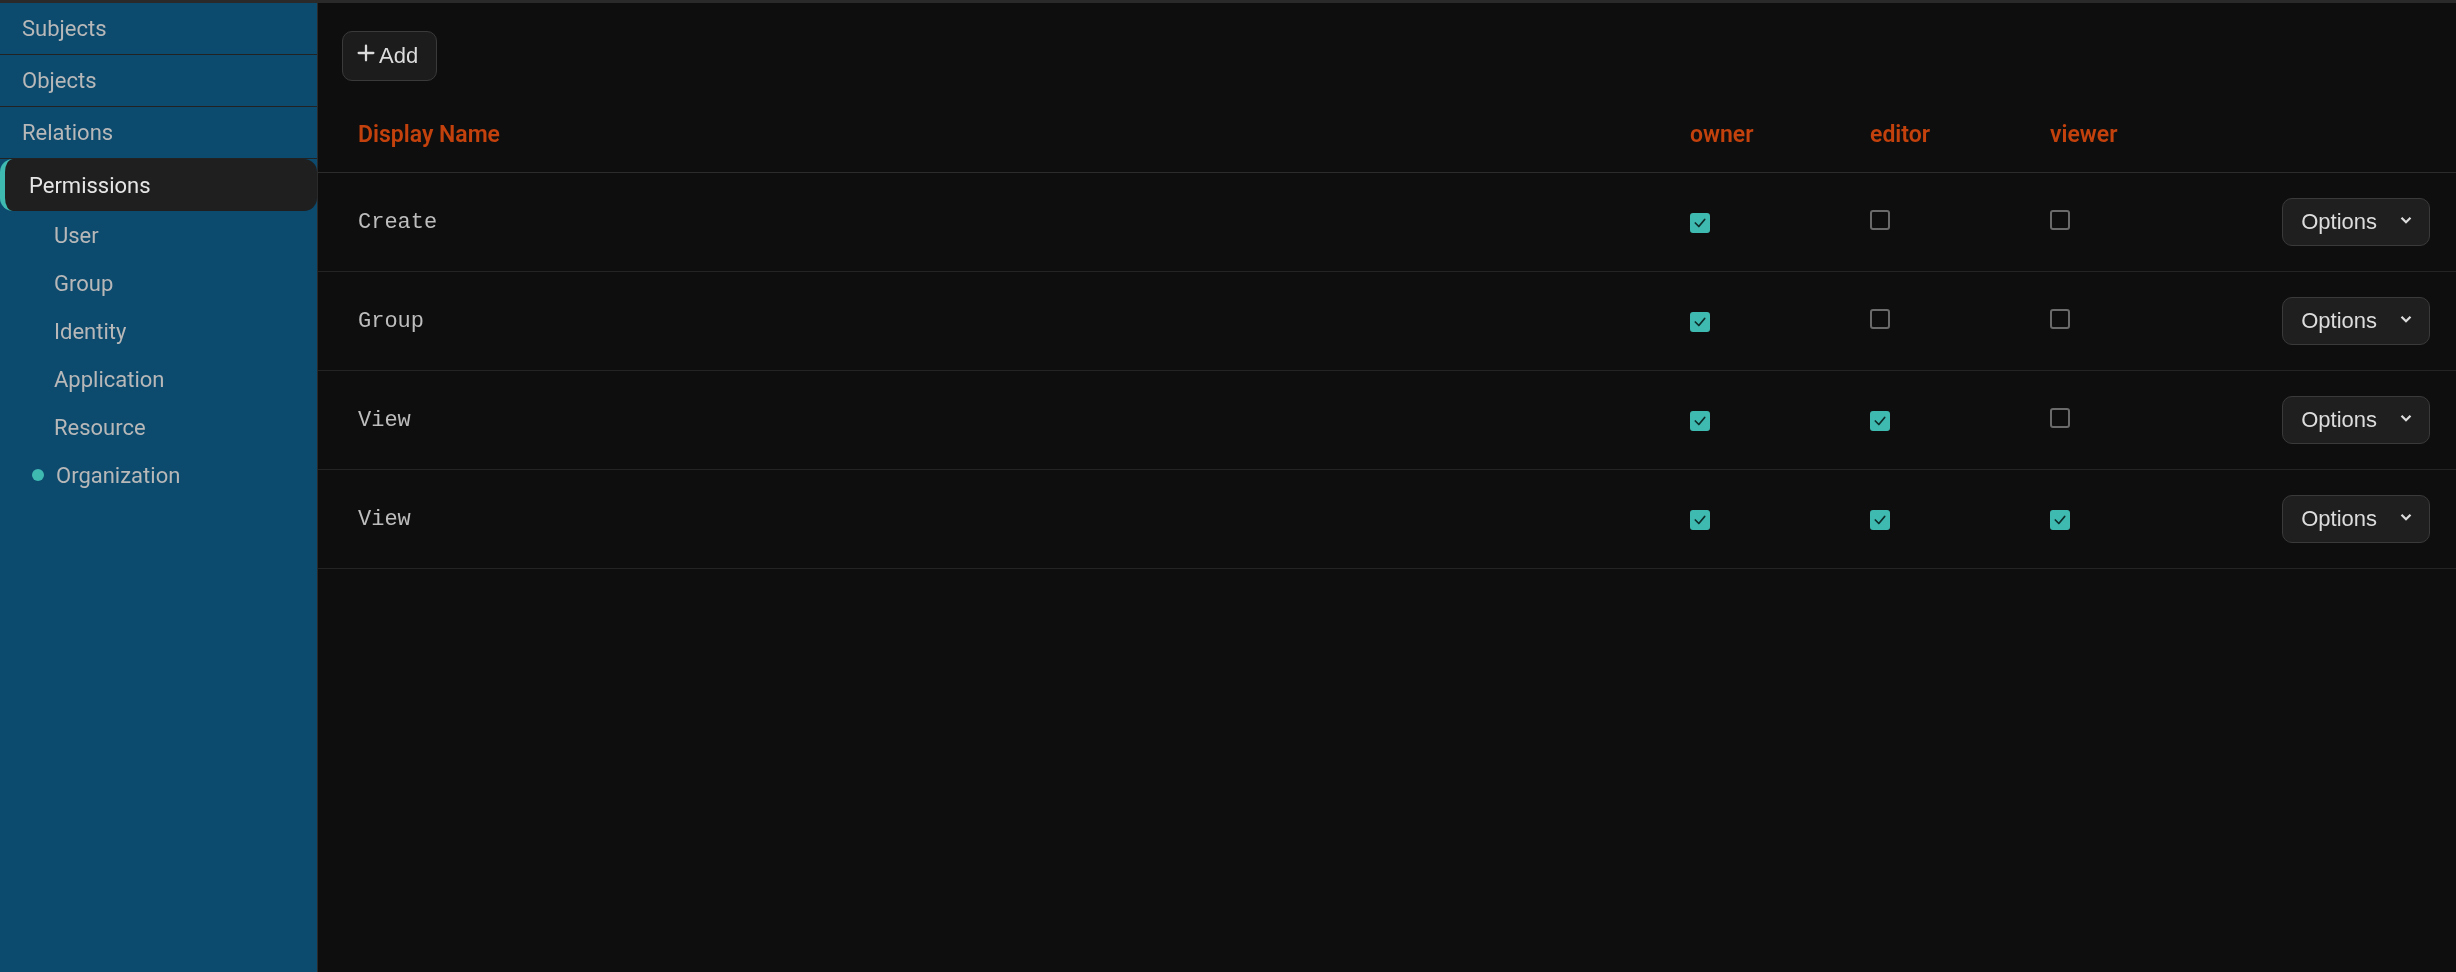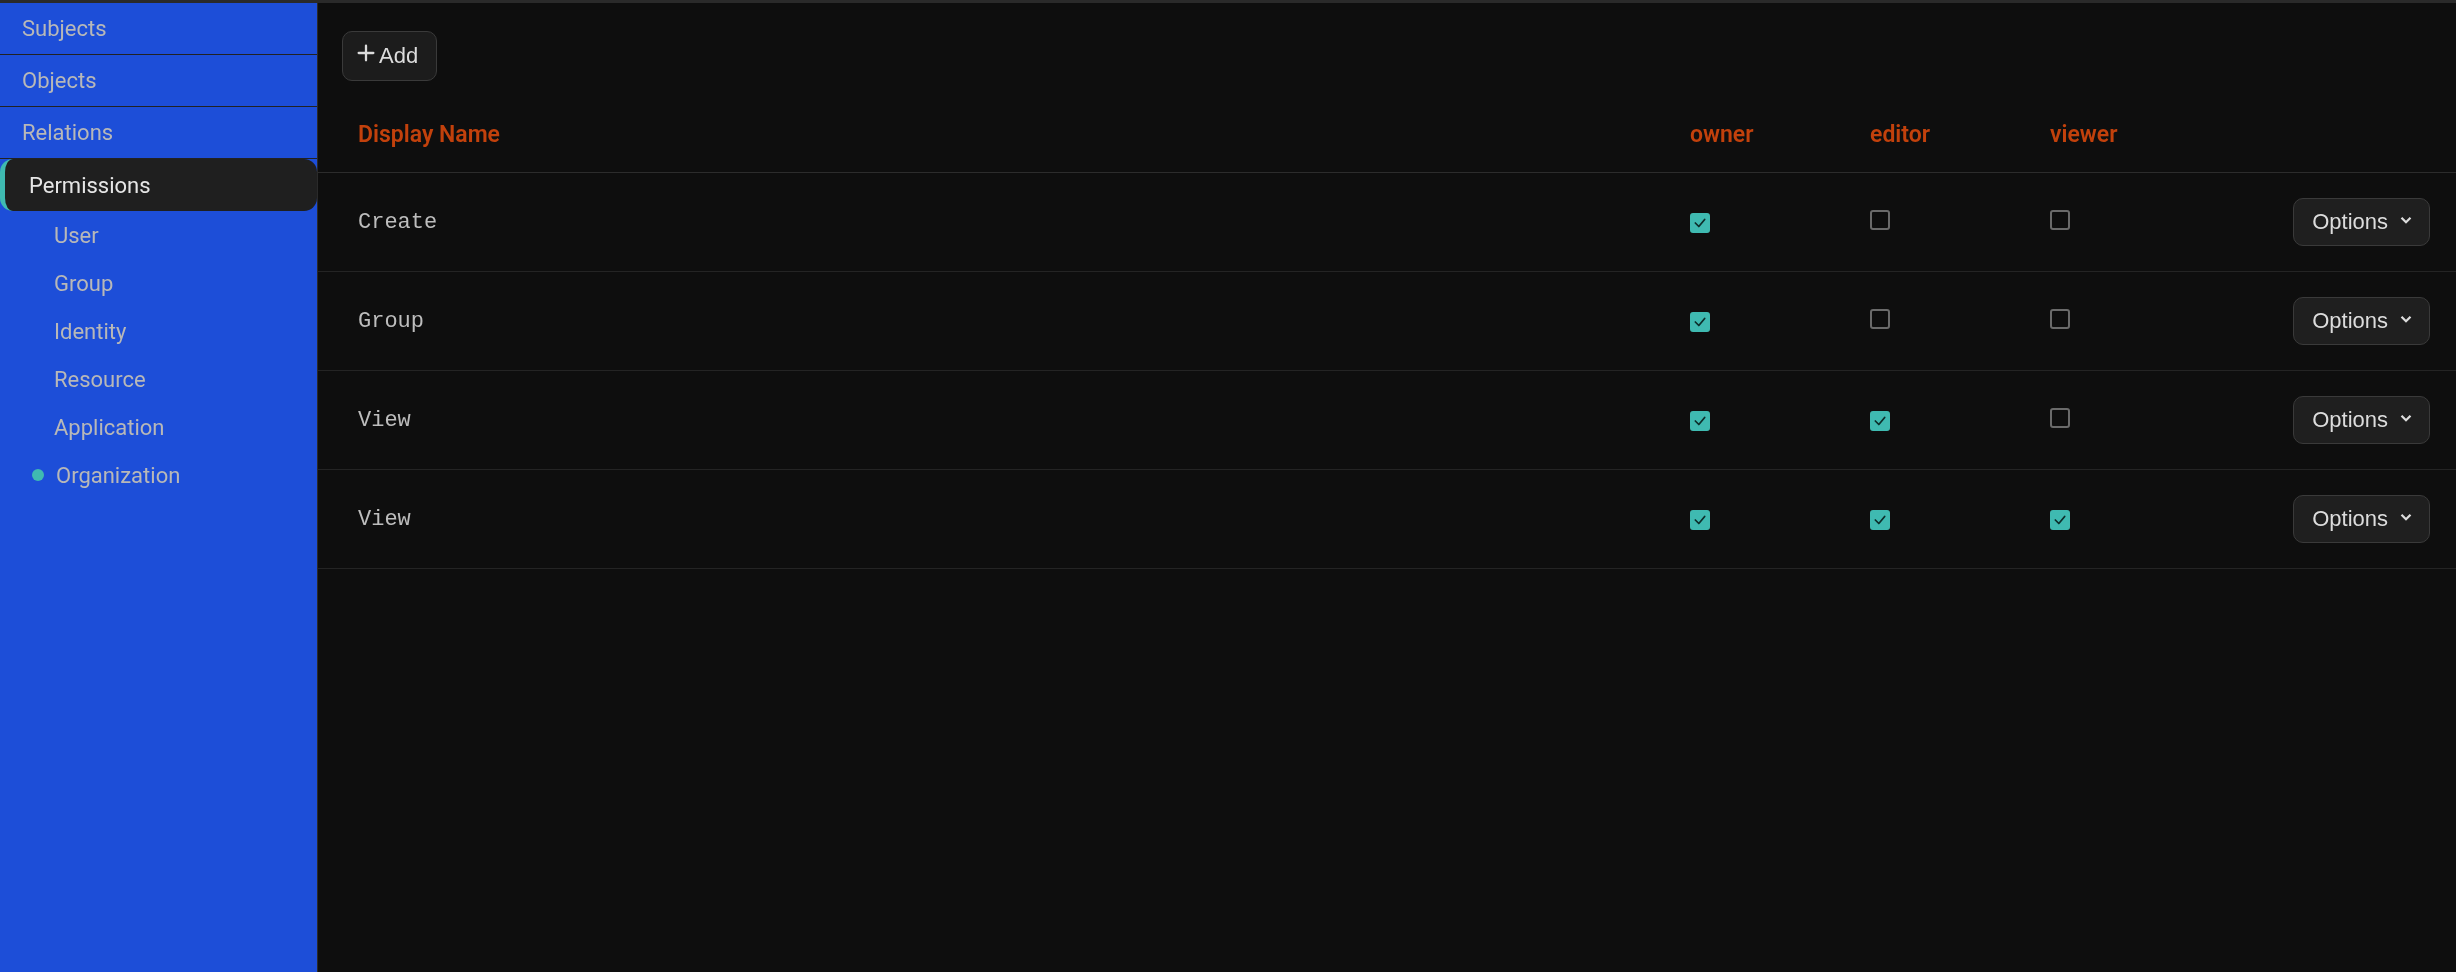--- a/index.html
+++ b/index.html
@@ -18,21 +18,21 @@
   .app {
     display: flex;
     width: 100%;
     height: 100%;
     border-top: 3px solid #2a2a2a;
   }
   
   .sidebar {
     width: 318px;
     flex-shrink: 0;
-    background: #1d4ed8;
+    background: #0c4a6e;
     border-right: 1px solid #2a2a2a;
   }
   .side-item {
     display: flex;
     align-items: center;
     height: 52px;
     padding: 0 22px;
     color: #b8b8b8;
     border-bottom: 1px solid #222;
     cursor: pointer;
@@ -142,21 +142,21 @@
     stroke: #0e2e2b;
     stroke-width: 3;
   }
   .col-actions {
     display: flex;
     justify-content: flex-end;
   }
   .options-btn {
     display: inline-flex;
     align-items: center;
-    gap: 9px;
+    gap: 20px;
     background: #1f1f1f;
     border: 1px solid #3a3a3a;
     color: #dcdcdc;
     border-radius: 10px;
     padding: 10px 14px 10px 18px;
     cursor: pointer;
     font-size: 22px;
   }
   .options-btn svg {
     width: 18px;
@@ -187,24 +187,24 @@
       <div class="side-item level-2 no-underline">
         <span>User</span>
       </div>
       <div class="side-item level-2 no-underline">
         <span>Group</span>
       </div>
       <div class="side-item level-2 no-underline">
         <span>Identity</span>
       </div>
       <div class="side-item level-2 no-underline">
+        <span>Application</span>
+      </div>
+      <div class="side-item level-2 no-underline">
         <span>Resource</span>
-      </div>
-      <div class="side-item level-2 no-underline">
-        <span>Application</span>
       </div>
       <div class="side-item level-2 no-underline">
         <span class="dot"></span>
         <span>Organization</span>
       </div>
     </nav>
 
   <main class="main">
     <div class="toolbar">
       <button class="add-btn">

